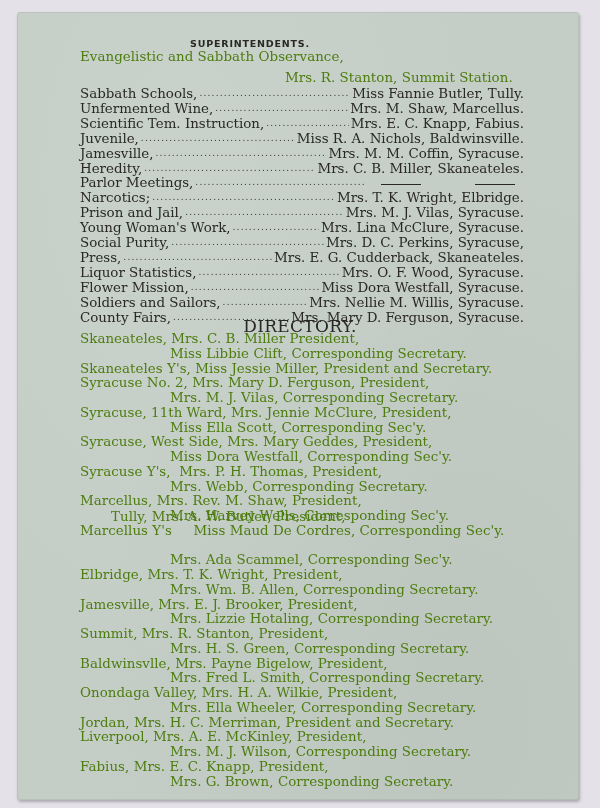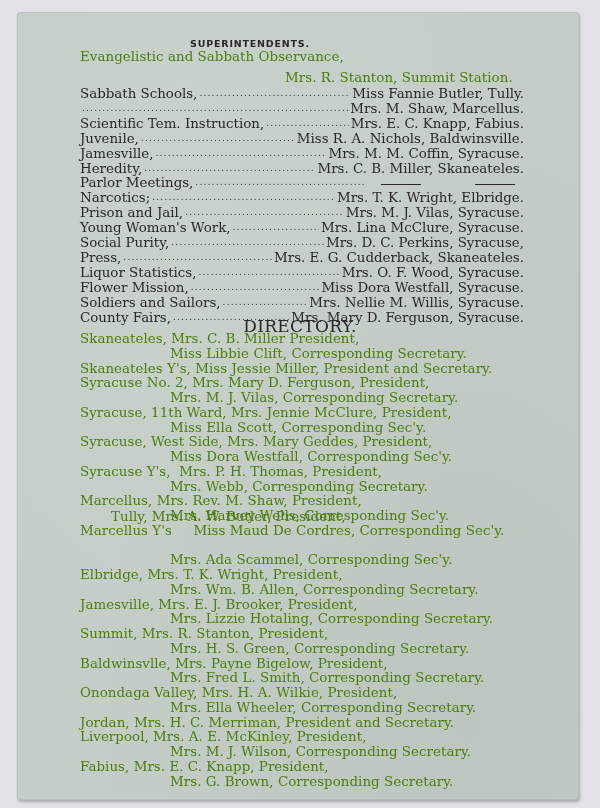--- a/index.html
+++ b/index.html
@@ -57,20 +57,21 @@
 <div class="line" style="left:80px; top:49px;">Evangelistic and Sabbath Observance,</div>
 <div class="line" style="left:285px; top:70px;">Mrs. R. Stanton, Summit Station.</div>
 
 <div id="sup-list">
     <div class="sup-row" style="top: 86px;">
       <span class="topic">Sabbath Schools,</span>
       <span class="dots">........................................................................................................................</span>
       <span class="person">Miss Fannie Butler, Tully.</span>
     </div>
     <div class="sup-row" style="top: 100.9px;">
+      <span class="topic">Unfermented Wine,</span>
       <span class="dots">........................................................................................................................</span>
       <span class="person">Mrs. M. Shaw, Marcellus.</span>
     </div>
     <div class="sup-row" style="top: 115.8px;">
       <span class="topic">Scientific Tem. Instruction,</span>
       <span class="dots">........................................................................................................................</span>
       <span class="person">Mrs. E. C. Knapp, Fabius.</span>
     </div>
     <div class="sup-row" style="top: 130.7px;">
       <span class="topic">Juvenile,</span>

